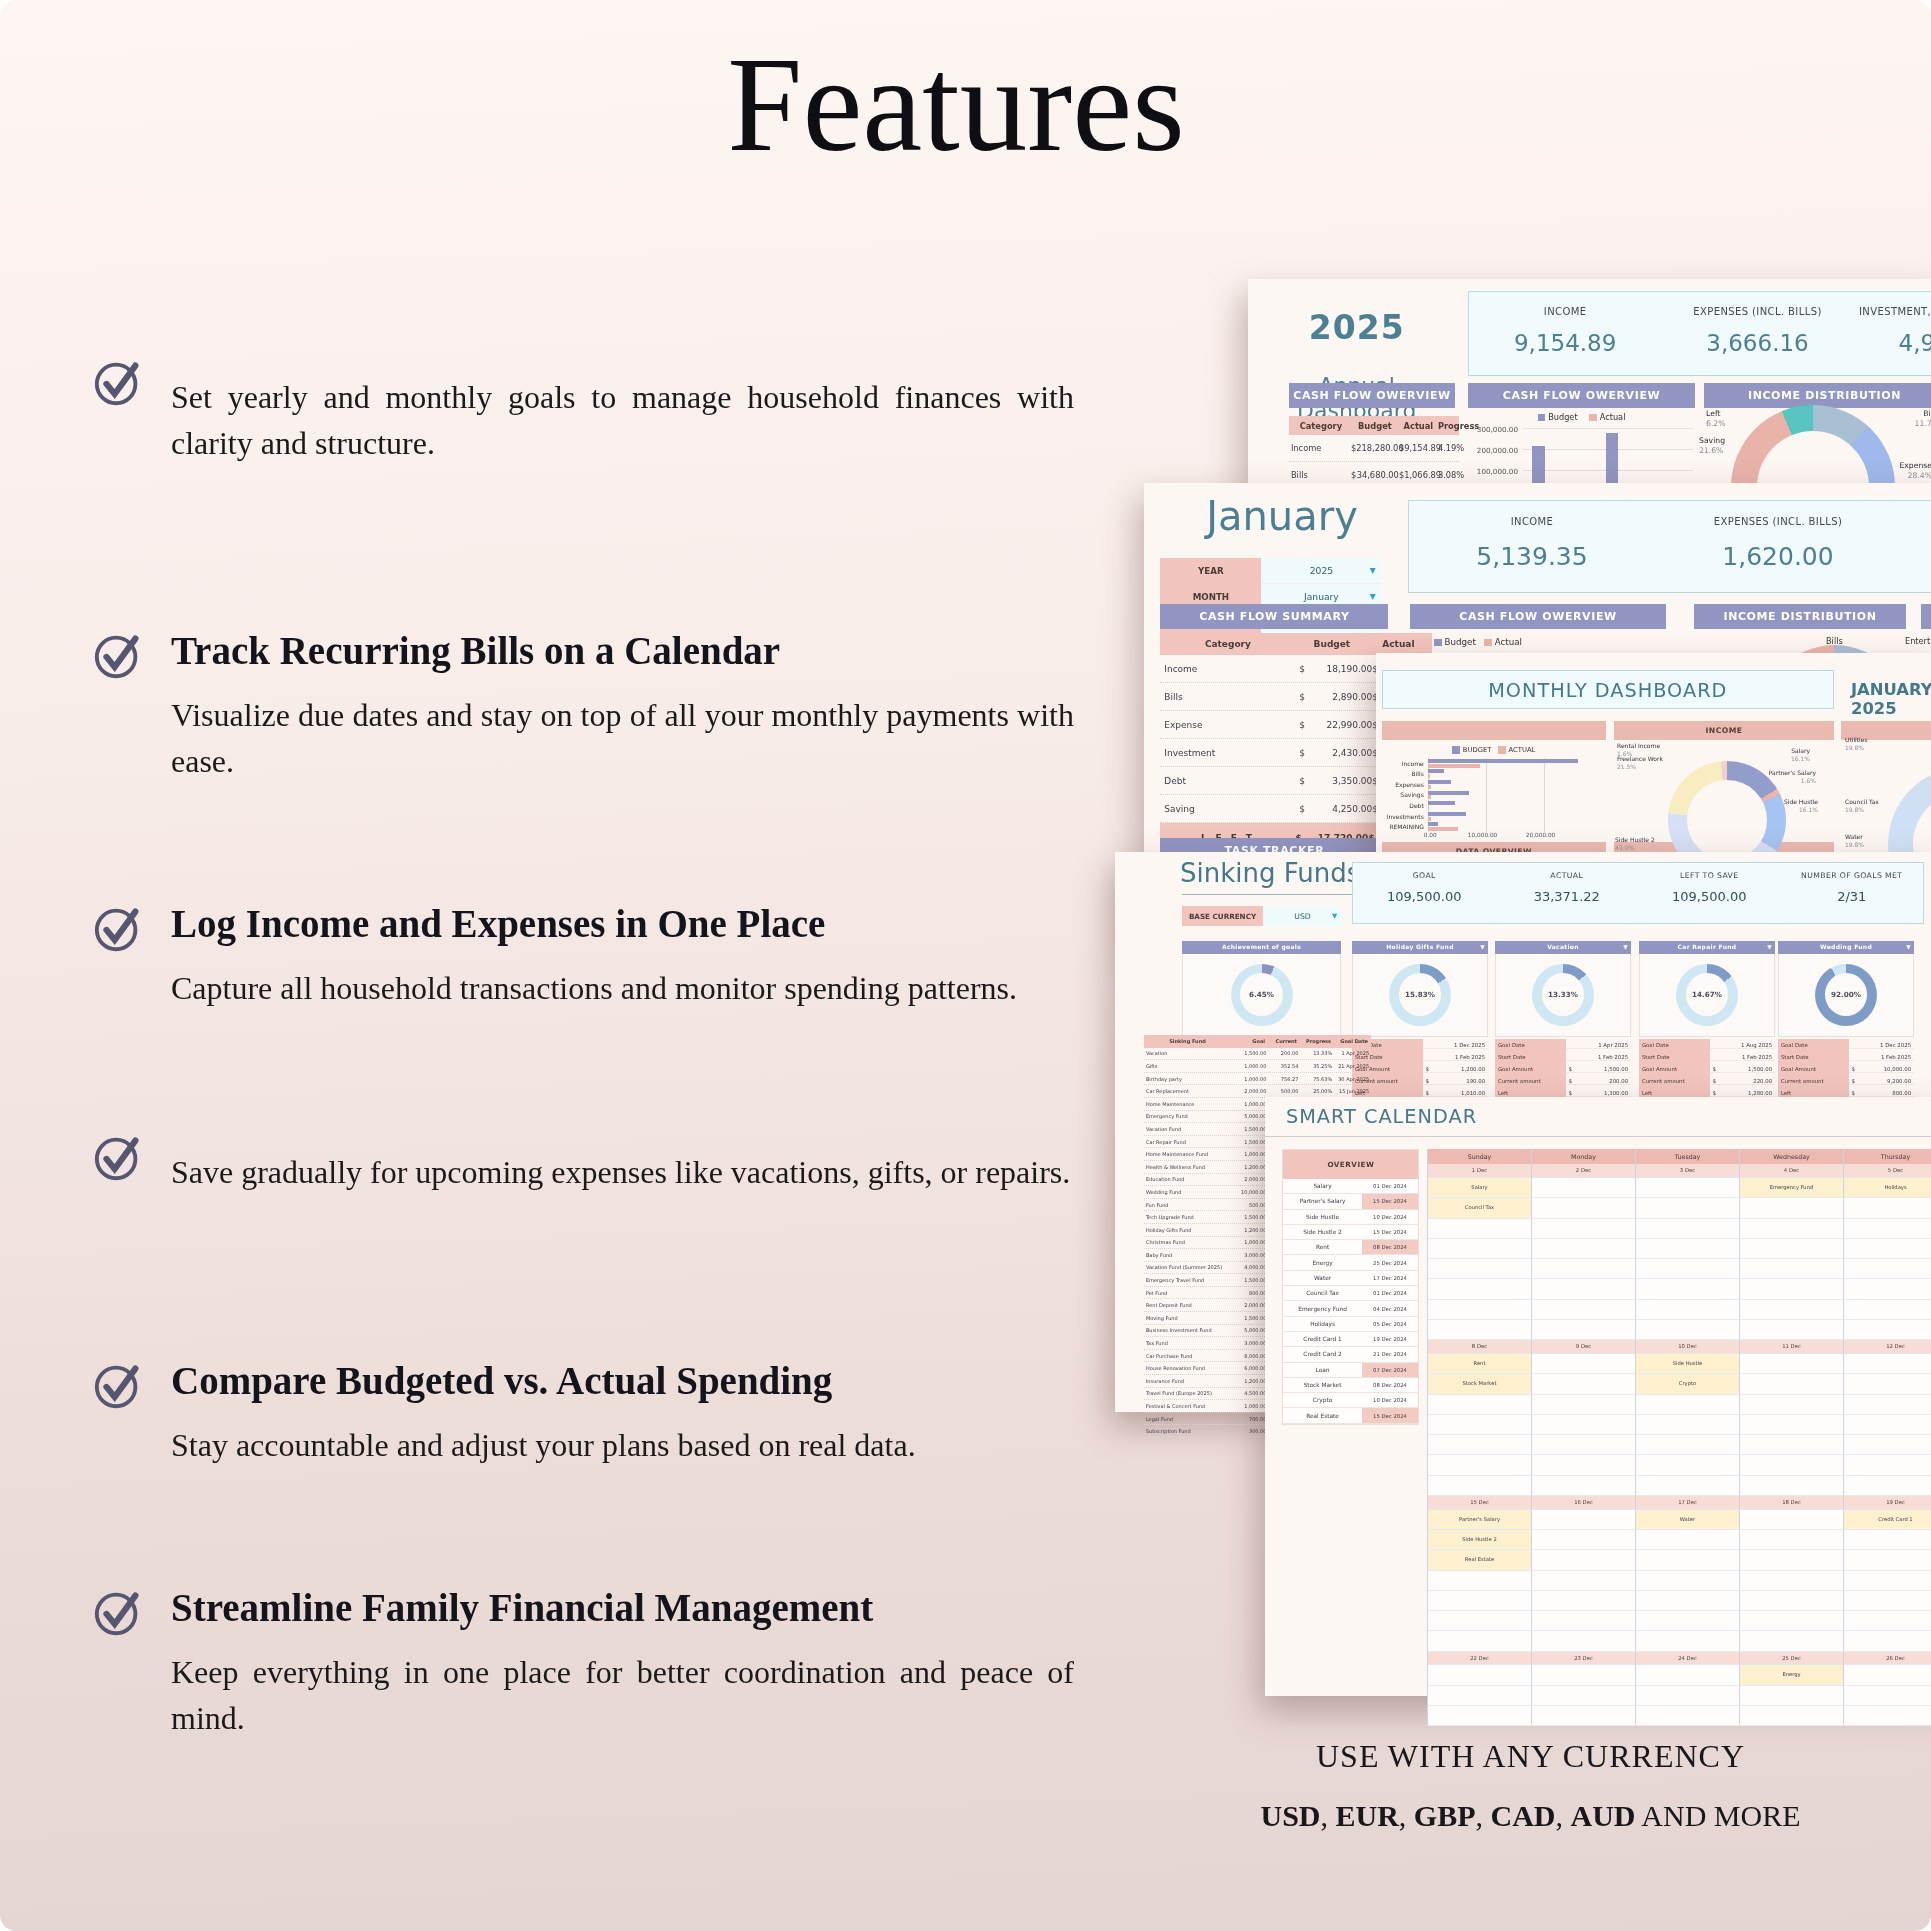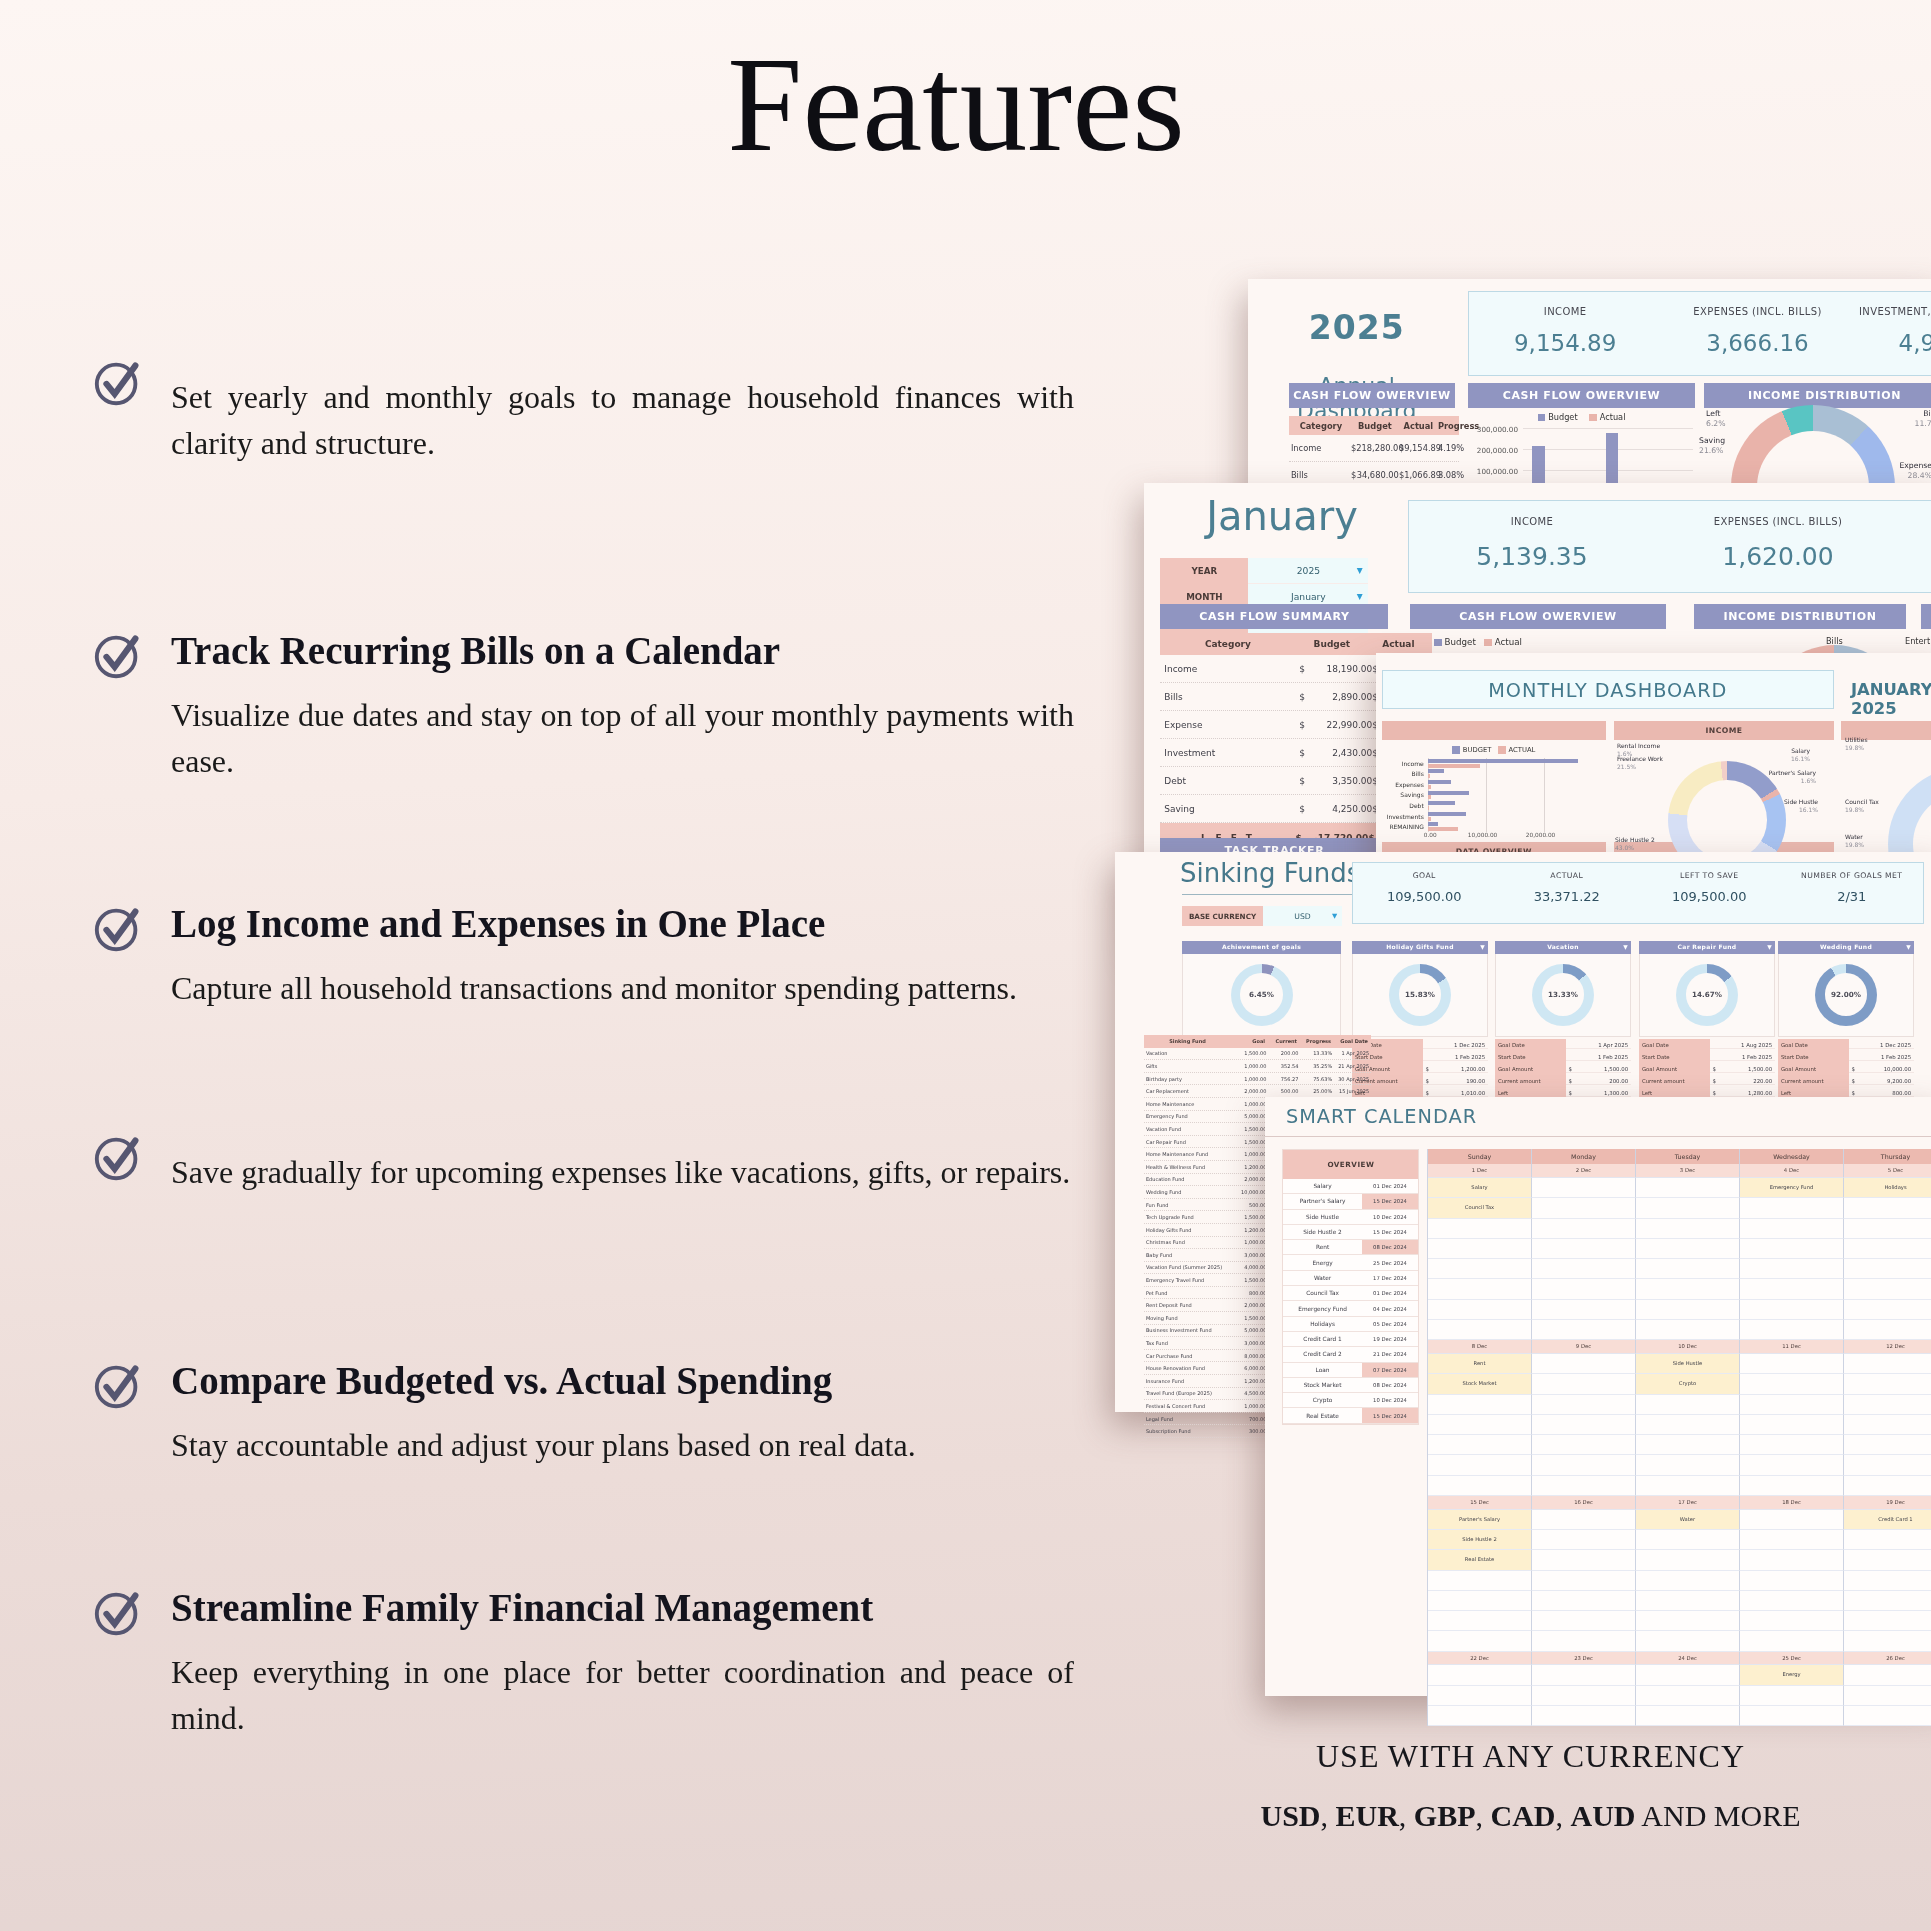--- a/index.html
+++ b/index.html
@@ -1,18 +1,18 @@
 <!DOCTYPE html>
 <html><head>
 <meta charset="utf-8">
 <style>
   html,body{margin:0;padding:0;}
   .pg{position:relative;width:1931px;height:1931px;overflow:hidden;
       background:linear-gradient(178deg,#fdf6f3 0%,#f7ebe7 40%,#ecdcd8 75%,#e5d5d2 100%);
-      font-family:"DejaVu Sans",sans-serif;}
+      font-family:"DejaVu Sans",sans-serif;border-radius:16px;}
 
   
   .title{position:absolute;left:0;top:27px;width:1912px;text-align:center;
          font-family:"Liberation Serif",serif;font-size:135px;font-weight:400;color:#0e0e13;}
 
   
   .feat-item{position:absolute;left:92px;width:985px;padding-left:79px;box-sizing:border-box;}
   .feat-item:nth-of-type(1){top:355px;}
   .feat-item:nth-of-type(2){top:628px;}
   .feat-item:nth-of-type(3){top:901px;}
@@ -72,21 +72,21 @@
   .a-dl:nth-child(1){left:458px;top:130px;}
   .a-dl:nth-child(2){left:633px;top:130px;text-align:right;width:58px;}
   .a-dl:nth-child(3){left:451px;top:157px;}
   .a-dl:nth-child(4){left:618px;top:182px;text-align:right;width:66px;}
 
   
   .p-jan{left:1144px;top:483px;width:803px;height:465px;z-index:2;}
   .j-title{position:absolute;left:39px;top:9.7px;width:198px;text-align:center;font-size:40px;color:#4c7f92;}
   .j-set{position:absolute;left:16.4px;top:75px;width:228px;}
   .j-srow{display:flex;height:26px;}
-  .j-sl{width:88px;background:#f1c5bd;color:#4a3b38;font-size:8.7px;font-weight:bold;
+  .j-sl{width:101px;background:#f1c5bd;color:#4a3b38;font-size:8.7px;font-weight:bold;
         display:flex;align-items:center;justify-content:center;}
   .j-sv{width:120px;background:#eefafb;color:#35606f;font-size:9.2px;position:relative;
         display:flex;align-items:center;justify-content:center;border-bottom:1px solid #f8ece9;}
   .j-sv .dd{position:absolute;right:5.8px;color:#2f9fd6;font-size:7.7px;}
   .j-kpis{position:absolute;left:264px;top:17.4px;width:579px;height:93px;display:flex;}
   .j-kpis .kpi{width:246px;} .j-kpis .kv{font-size:25px;margin-top:15.4px;}
   .j-h1{left:16.4px;top:121px;width:228px;}
   .j-h2{left:266px;top:121px;width:256px;}
   .j-h3{left:550px;top:121px;width:212px;}
   .j-h4{left:777px;top:121px;width:26px;}

